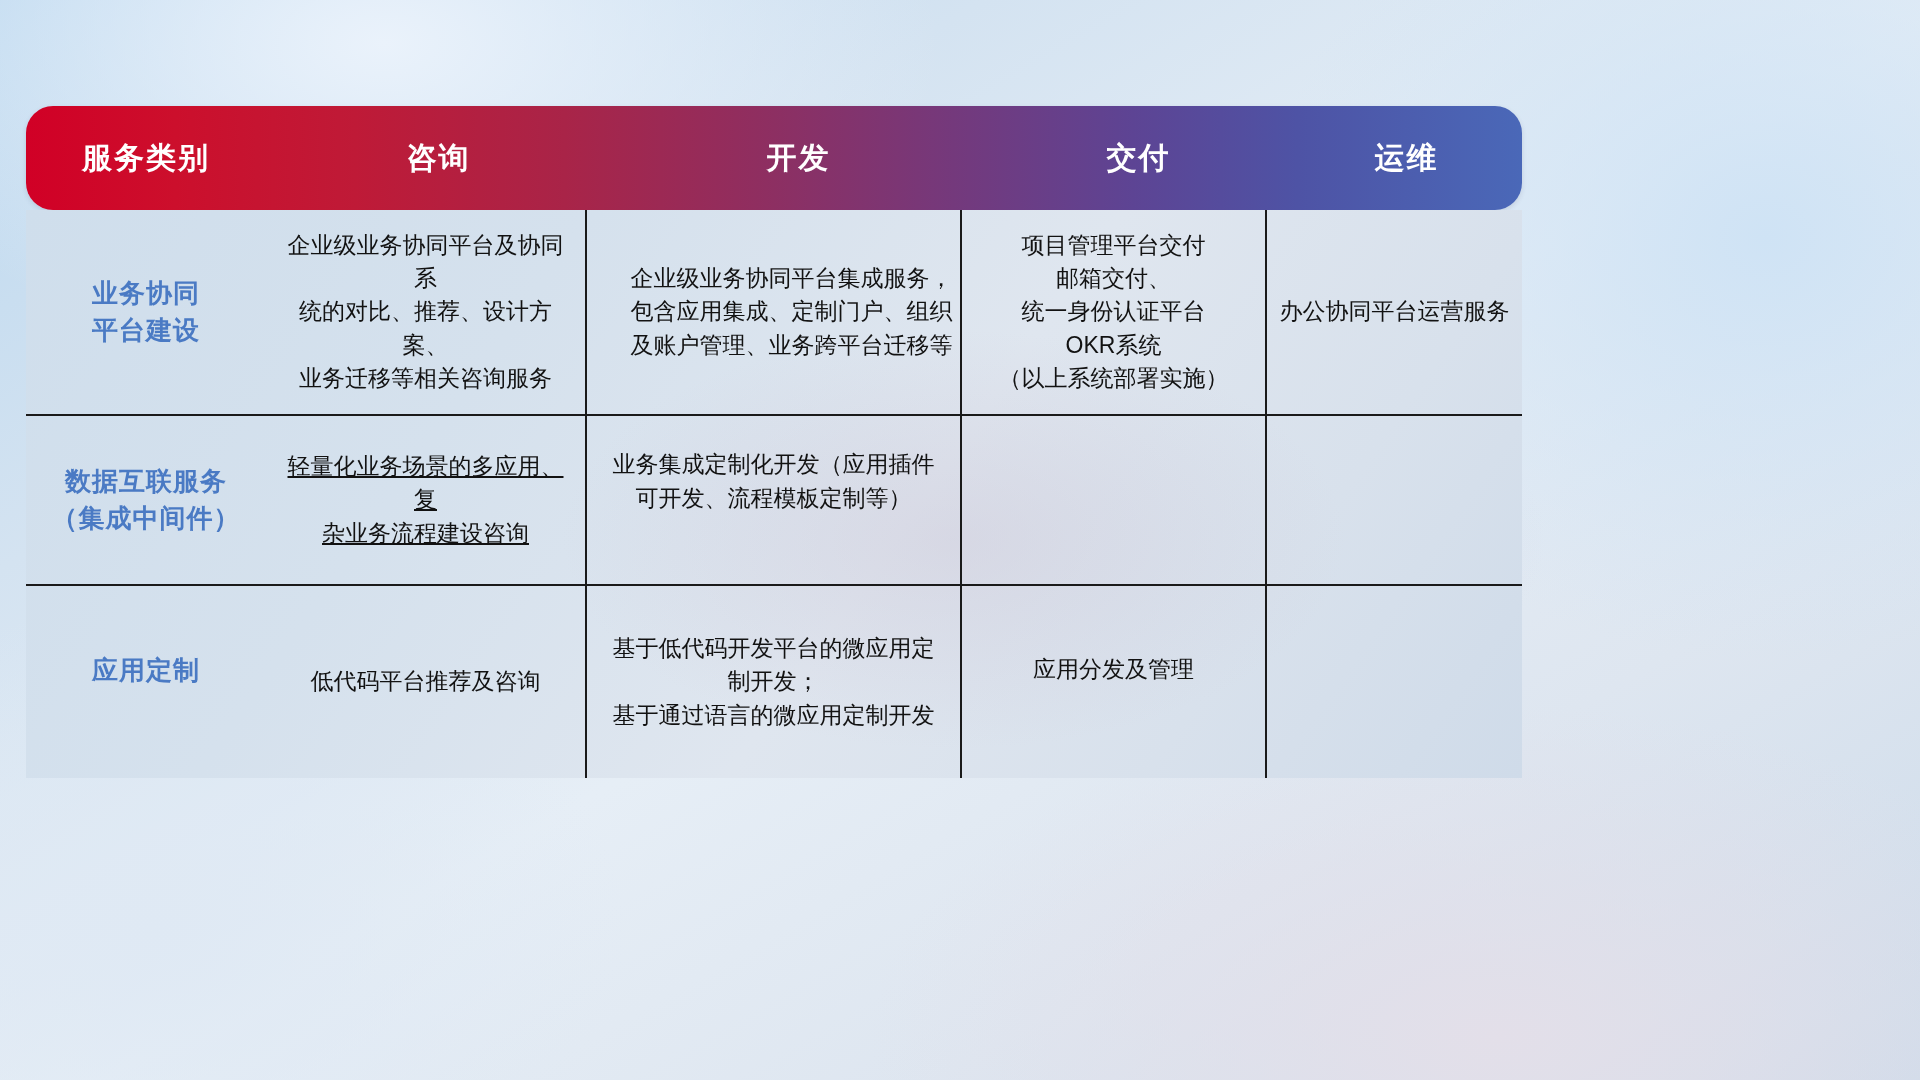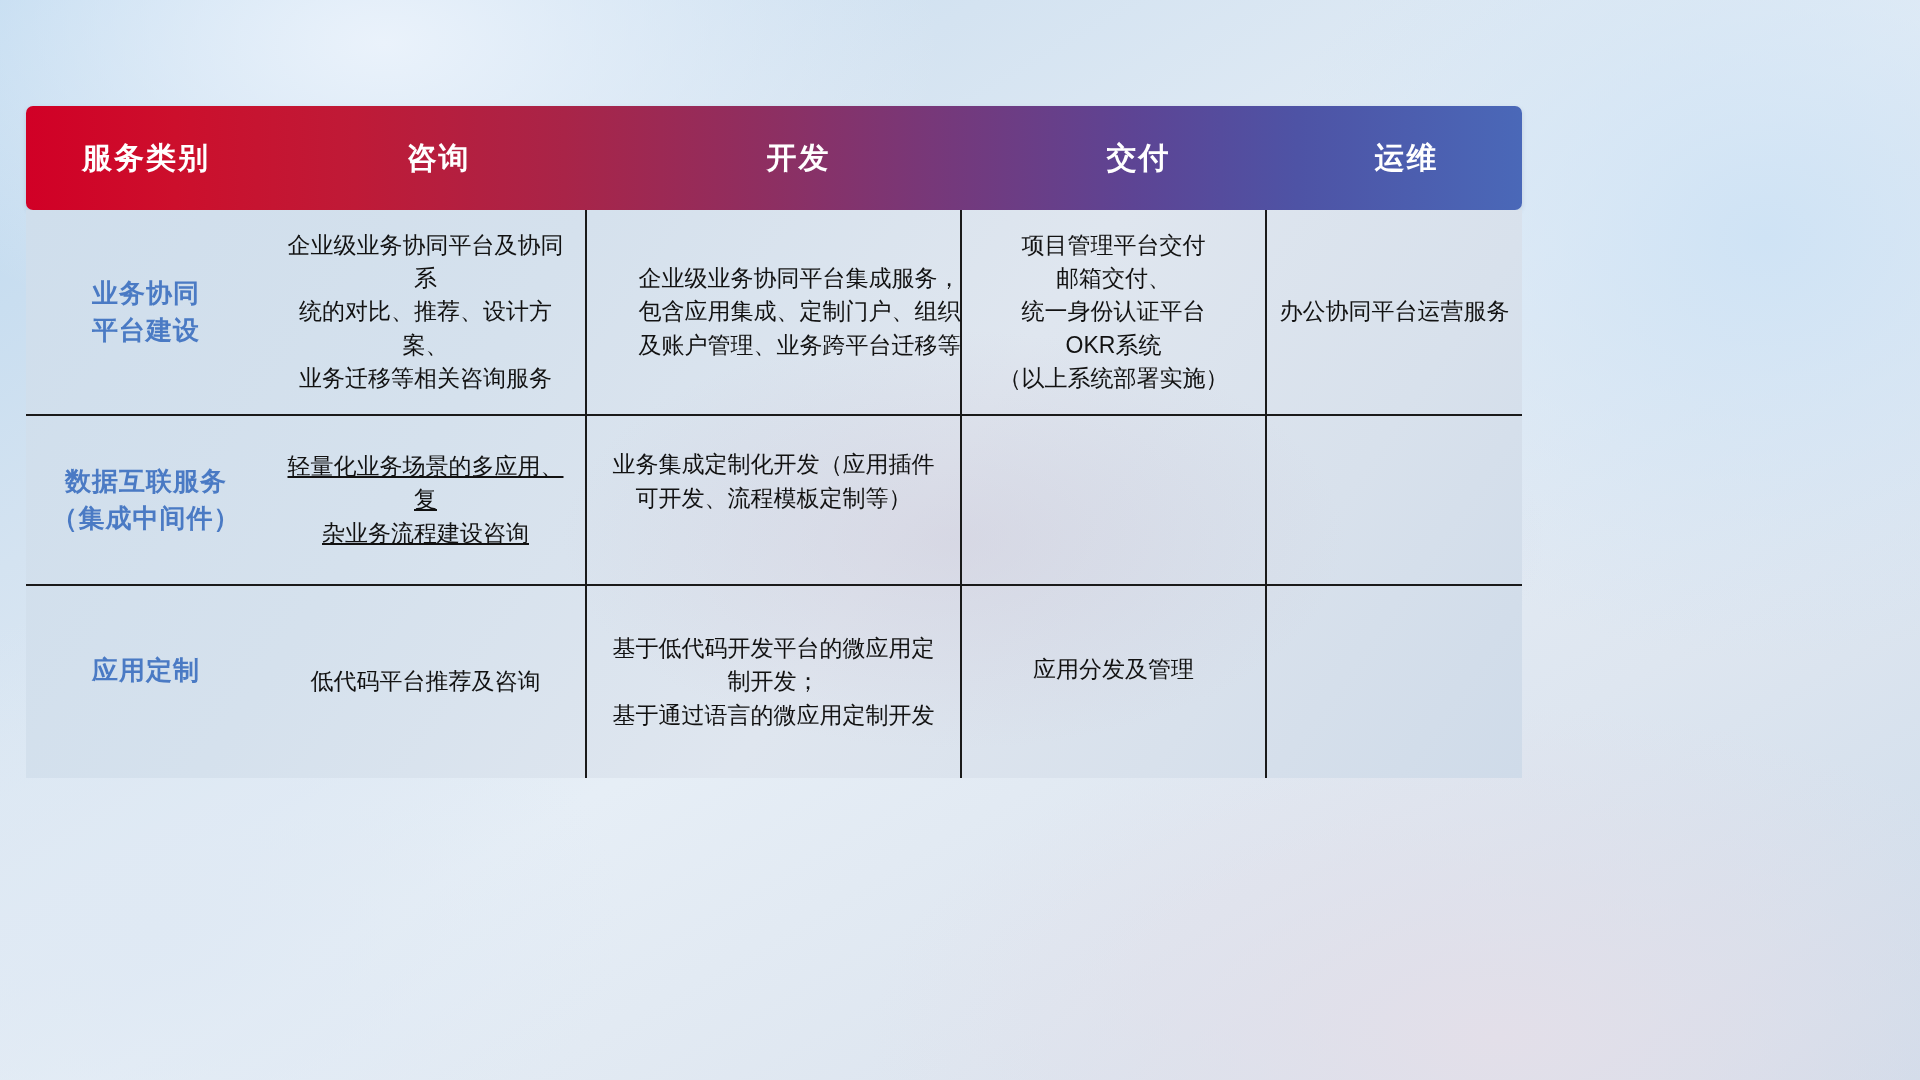--- a/index.html
+++ b/index.html
@@ -19,21 +19,21 @@
   }
   #bg:after{
     content:"";position:absolute;inset:0;
     background:radial-gradient(ellipse 620px 300px at 58% 50%, rgba(196,186,206,.30) 0%, rgba(196,186,206,0) 70%);
   }
   #table-wrap{
     position:absolute;left:26px;top:106px;width:1496px;height:672px;
   }
   
   #header-row{
-    position:relative;height:104px;border-radius:7px;
+    position:relative;height:104px;border-radius:27px;
     background:linear-gradient(90deg,
         #d10026 0%, #cc0f2c 10%, #bf1a37 22%, #a92448 36%,
         #8d2f62 50%, #74397c 62%, #5d4494 74%, #4e53a5 85%, #4a68b8 100%);
     display:flex;align-items:center;
     box-shadow:0 2px 5px rgba(60,60,90,.14);
     overflow:hidden;
   }
   .hcell{
     color:#fff;font-weight:bold;font-size:30px;letter-spacing:2px;
     text-align:center;display:flex;align-items:center;justify-content:center;
@@ -83,21 +83,21 @@
     <div class="vline" style="left:1239px;height:568px;"></div>
 
     <div class="hline" style="top:204px;width:1496px;"></div>
     <div class="hline" style="top:374px;width:1496px;"></div>
 
     <div class="cell rowlabel" style="left:0;top:0;width:240px;height:204px;">业务协同
 平台建设</div>
     <div class="cell bodytext" style="left:240px;top:0;width:319px;height:204px;">企业级业务协同平台及协同系
 统的对比、推荐、设计方案、
 业务迁移等相关咨询服务</div>
-    <div class="cell bodytext" style="left:561px;top:0;width:409px;height:204px;margin-left:8px;">企业级业务协同平台集成服务，
+    <div class="cell bodytext" style="left:561px;top:0;width:409px;height:204px;">企业级业务协同平台集成服务，
 包含应用集成、定制门户、组织
 及账户管理、业务跨平台迁移等</div>
     <div class="cell bodytext" style="left:936px;top:0;width:303px;height:204px;">项目管理平台交付
 邮箱交付、
 统一身份认证平台
 OKR系统
 （以上系统部署实施）</div>
     <div class="cell bodytext" style="left:1241px;top:0;width:255px;height:204px;">办公协同平台运营服务</div>
 
     <div class="cell rowlabel" style="left:0;top:206px;width:240px;height:168px;">数据互联服务

